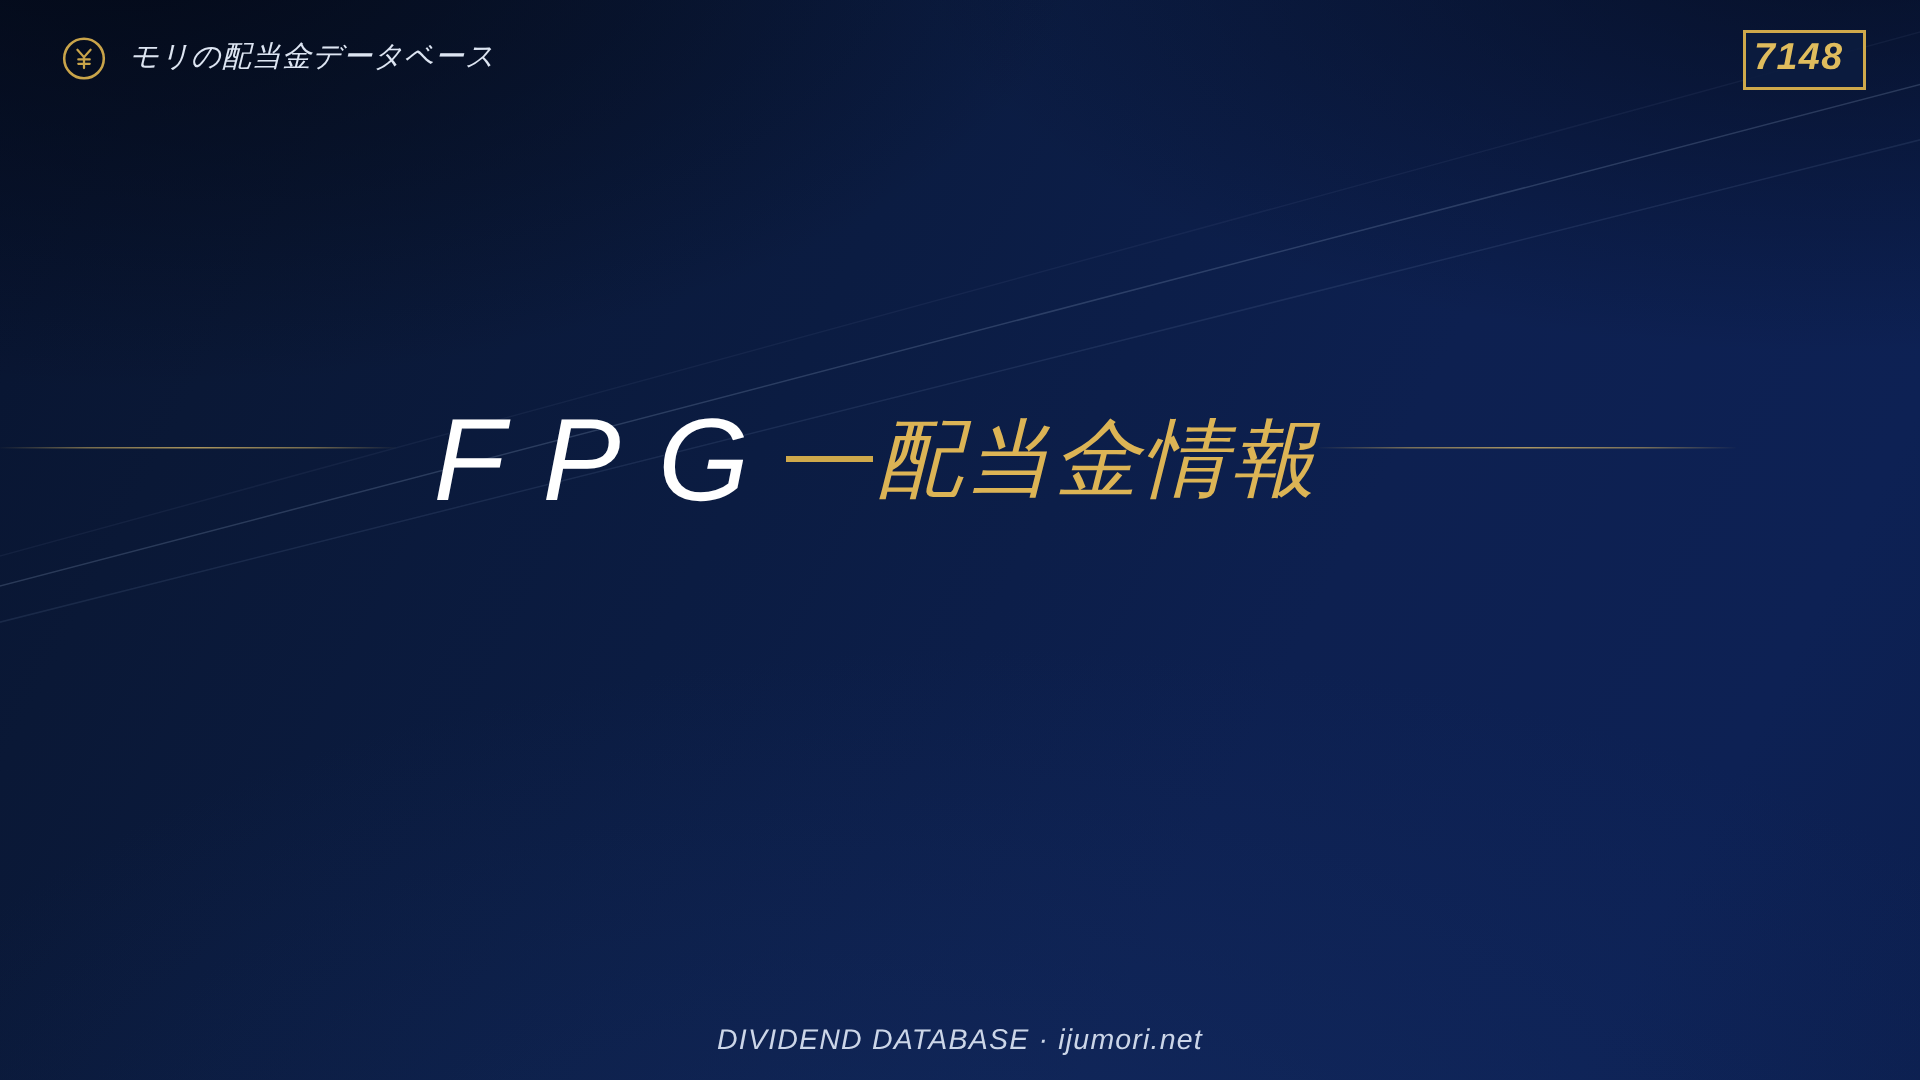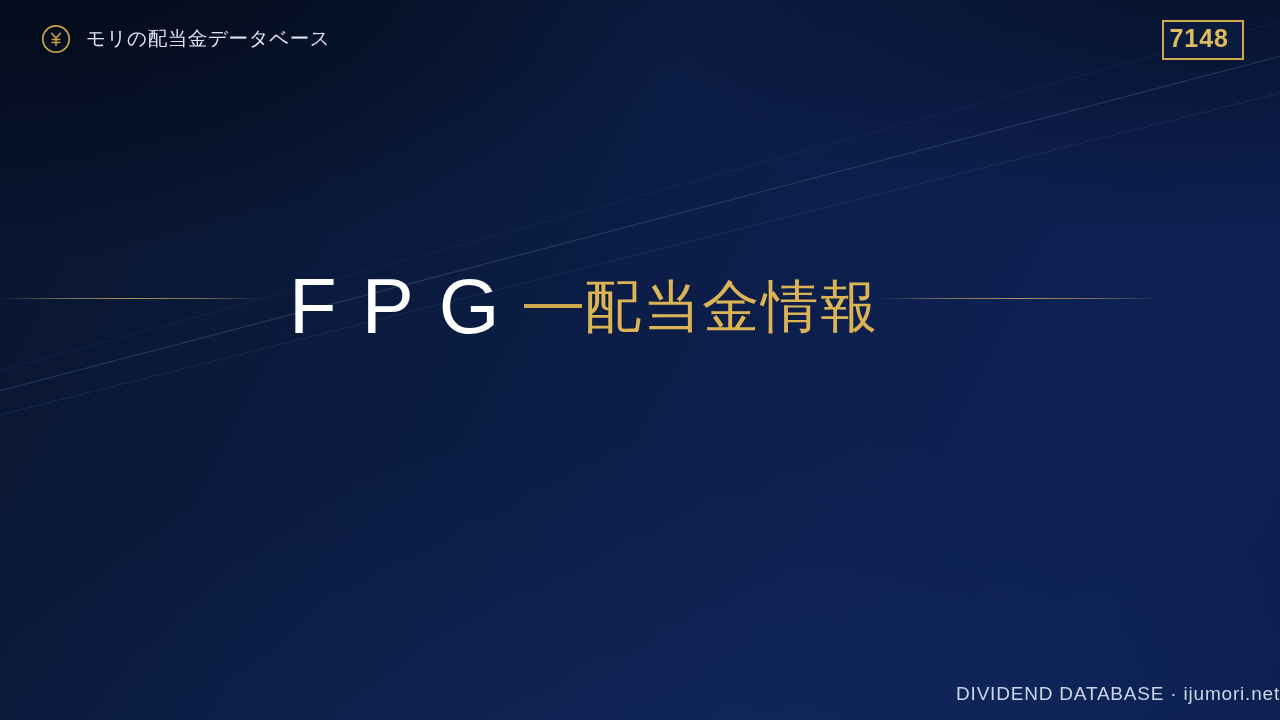--- a/index.html
+++ b/index.html
@@ -21,20 +21,21 @@
     height: 720px;
     overflow: hidden;
     background:
       linear-gradient(117deg,
         #081430 0%,
         #0a1836 16%,
         #0b1c42 40%,
         #0d2050 66%,
         #0d2154 86%,
         #0c1f4f 100%);
+    font-style: italic;
   }
 
   
   .stage::before {
     content: "";
     position: absolute;
     inset: 0;
     background:
       radial-gradient(ellipse 900px 420px at 6% -6%, rgba(3,8,20,0.85) 0%, rgba(3,8,20,0.0) 72%),
       radial-gradient(ellipse 900px 420px at 96% -8%, rgba(3,8,20,0.70) 0%, rgba(3,8,20,0.0) 70%),
@@ -162,21 +163,21 @@
   .subtitle-gap {
     height: 20px;
   }
 
   
   .footer {
     position: absolute;
     left: 0;
     right: 0;
     bottom: 12px;
-    text-align: right;
+    text-align: center;
     z-index: 4;
   }
 
   .footer-text {
     font-size: 19px;
     letter-spacing: 0.8px;
     color: #ccd6e8;
     line-height: 1.4;
   }
 </style>

